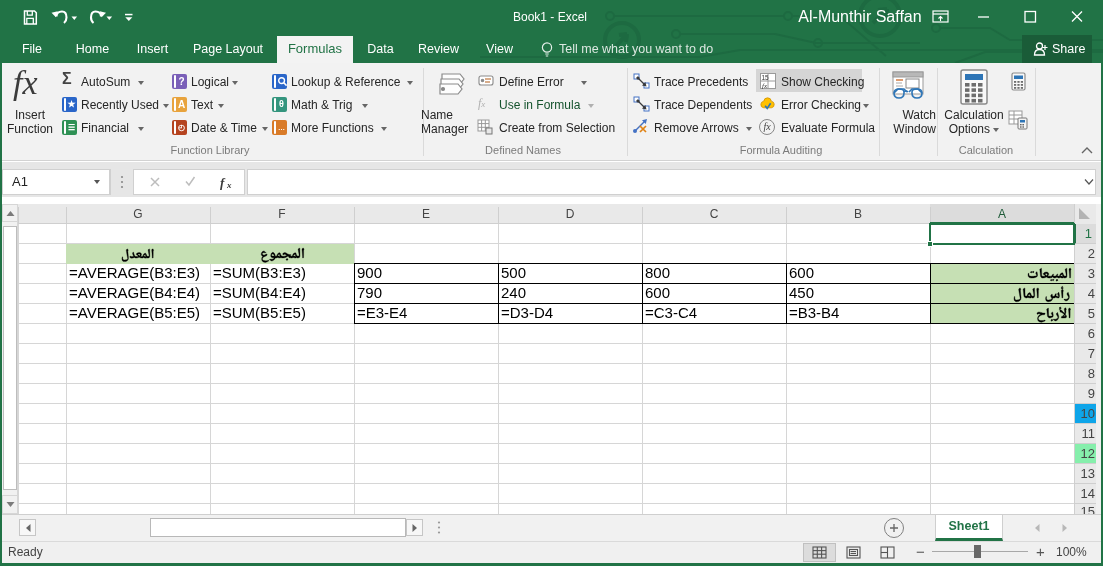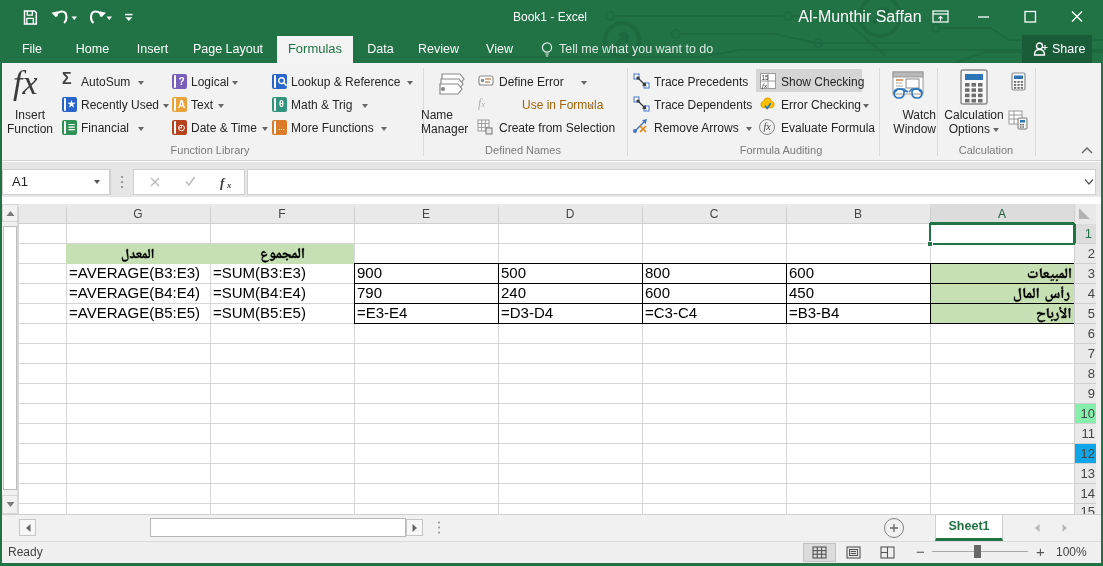--- a/index.html
+++ b/index.html
@@ -172,21 +172,21 @@
 <g stroke="#8a8a8a" stroke-width="1.1" fill="#fff">
       <rect x="1" y="2" width="14" height="9" rx="2"></rect>
       <circle cx="4.5" cy="6.5" r="1.2" fill="#888"></circle>
       <line x1="7" y1="5" x2="13" y2="5" stroke="#b86a2d"></line>
       <line x1="7" y1="8" x2="12" y2="8" stroke="#b86a2d"></line>
     </g>
   </svg>
 <div class="ab btxt" style="left:499px;top:75px">Define Error</div>
 <div class="ab dd" style="left:581px;top:81px"></div>
 <div class="ab" style="left:478px;top:96px;font-family:'Liberation Serif',serif;font-style:italic;font-size:12px;color:#b0b0b0">f<span style="font-size:9px">x</span></div>
-<div class="ab btxt" style="left:522px;top:98px;color:#a16207">Use in Formula</div>
+<div class="ab btxt" style="left:499px;top:98px;color:#14532d">Use in Formula</div>
 <div class="ab dd" style="left:588px;top:104px;border-top-color:#b0b0b0"></div>
 <svg class="ab" style="left:477px;top:119px" width="16" height="16" viewBox="0 0 16 16">
 <g stroke="#999" stroke-width="1" fill="#fff">
       <rect x="1" y="1" width="11" height="11"></rect>
       <line x1="1" y1="4.6" x2="12" y2="4.6"></line>
       <line x1="1" y1="8.3" x2="12" y2="8.3"></line>
       <line x1="4.6" y1="1" x2="4.6" y2="12"></line>
       <line x1="8.3" y1="1" x2="8.3" y2="12"></line>
       <rect x="9" y="9" width="6" height="6" fill="#e8e8e8" stroke="#777"></rect>
     </g>
@@ -395,23 +395,23 @@
   </svg>
 <div class="rowhead" style="top:224px;background:#dcdcdc;color:#217346;border-left:2px solid #217346;border-bottom:1px solid #cfcfcf;padding-right:4px">1</div>
 <div class="rowhead" style="top:244px;background:#e9e9e9;border-bottom:1px solid #cfcfcf">2</div>
 <div class="rowhead" style="top:264px;background:#e9e9e9;border-bottom:1px solid #cfcfcf">3</div>
 <div class="rowhead" style="top:284px;background:#e9e9e9;border-bottom:1px solid #cfcfcf">4</div>
 <div class="rowhead" style="top:304px;background:#e9e9e9;border-bottom:1px solid #cfcfcf">5</div>
 <div class="rowhead" style="top:324px;background:#e9e9e9;border-bottom:1px solid #cfcfcf">6</div>
 <div class="rowhead" style="top:344px;background:#e9e9e9;border-bottom:1px solid #cfcfcf">7</div>
 <div class="rowhead" style="top:364px;background:#e9e9e9;border-bottom:1px solid #cfcfcf">8</div>
 <div class="rowhead" style="top:384px;background:#e9e9e9;border-bottom:1px solid #cfcfcf">9</div>
-<div class="rowhead" style="top:404px;background:#86efac;border-bottom:1px solid #cfcfcf">10</div>
+<div class="rowhead" style="top:404px;background:#0ea5e9;border-bottom:1px solid #cfcfcf">10</div>
 <div class="rowhead" style="top:424px;background:#e9e9e9;border-bottom:1px solid #cfcfcf">11</div>
-<div class="rowhead" style="top:444px;background:#0ea5e9;border-bottom:1px solid #cfcfcf">12</div>
+<div class="rowhead" style="top:444px;background:#86efac;border-bottom:1px solid #cfcfcf">12</div>
 <div class="rowhead" style="top:464px;background:#e9e9e9;border-bottom:1px solid #cfcfcf">13</div>
 <div class="rowhead" style="top:484px;background:#e9e9e9;border-bottom:1px solid #cfcfcf">14</div>
 <div class="rowhead" style="top:504px;background:#e9e9e9;border-bottom:1px solid #cfcfcf;line-height:15px">15</div>
 <div class="ab" style="left:1074px;top:224px;width:1px;height:290px;background:#cfcfcf"></div>
 <div class="ab" style="left:1096px;top:204px;width:5px;height:310px;background:#f0f0f0"></div>
 <div class="ab" style="left:929px;top:223px;width:146px;height:22px;border:2px solid #217346"></div>
 <div class="ab" style="left:927px;top:241px;width:6px;height:6px;background:#217346;border:1px solid #fff"></div>
 <div class="cell" style="left:69px;top:264px">=AVERAGE(B3:E3)</div>
 <div class="cell" style="left:213px;top:264px">=SUM(B3:E3)</div>
 <div class="cell" style="left:357px;top:264px">900</div>

